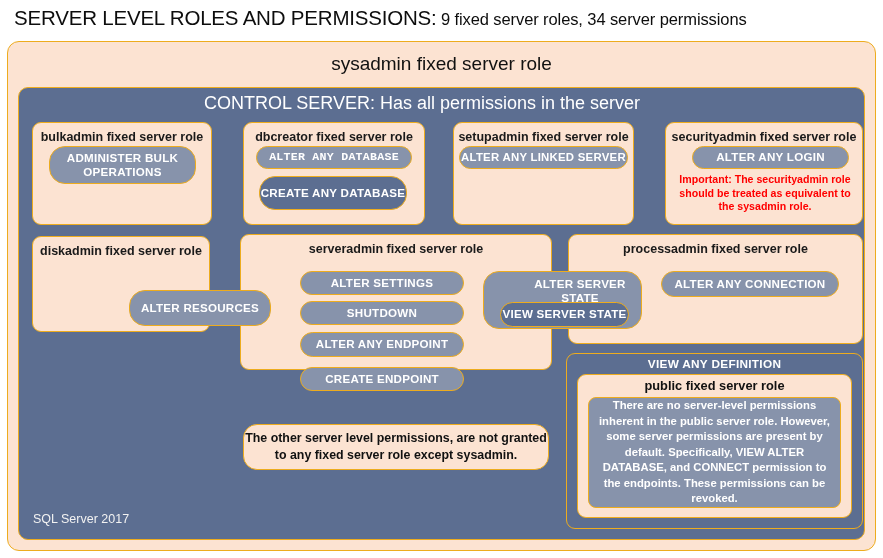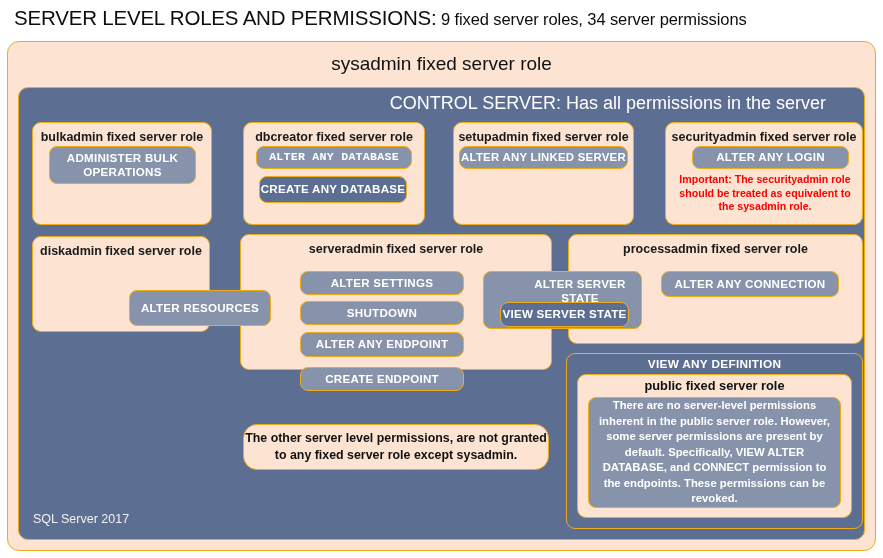--- a/index.html
+++ b/index.html
@@ -36,40 +36,40 @@
 
   #sysadmin-panel{left:7px;top:41px;width:869px;height:510px;border-radius:12px;}
   #sysadmin-label{
     left:7px;top:53px;width:869px;height:28px;
     text-align:center;font-size:19px;color:#111;
   }
 
   #control-panel{left:18px;top:87px;width:847px;height:453px;border-radius:10px;}
   #control-label{
     left:18px;top:93px;width:808px;height:26px;
-    text-align:right;font-size:18px;color:#ffffff;
+    text-align:center;font-size:18px;color:#ffffff;
   }
 
   #sqlserver-tag{
     left:33px;top:512px;width:200px;height:20px;
     font-size:12.5px;color:#f2f2f2;
   }
 
   
   .role{border-radius:9px;}
   .role-title{
     position:absolute;left:0;right:0;top:7px;
     text-align:center;font-size:12.5px;font-weight:bold;color:#1a1a1a;
   }
 
   
   .pill{
     background:#8793ab;
     border:1.4px solid #edac1e;
-    border-radius:8px;
+    border-radius:16px;
     color:#ffffff;
     font-size:11.6px;font-weight:bold;
     letter-spacing:0.25px;
     display:flex;align-items:center;justify-content:center;
     text-align:center;line-height:1.22;
   }
   .pill.dark{background:#5c6e91;}
   .pill.wide-text{font-size:11.4px;}
 
   
@@ -122,21 +122,21 @@
 
   <div class="abs peach role" style="left:32px;top:122px;width:180px;height:103px;">
     <div class="role-title">bulkadmin  fixed server role</div>
   </div>
   <div class="abs pill" style="left:49px;top:146px;width:147px;height:38px;">ADMINISTER  BULK OPERATIONS</div>
 
   <div class="abs peach role" style="left:243px;top:122px;width:182px;height:103px;">
     <div class="role-title">dbcreator fixed server role</div>
   </div>
   <div class="abs pill" style="left:256px;top:146px;width:156px;height:23px;font-family:Liberation Mono, monospace;">ALTER  ANY DATABASE</div>
-  <div class="abs pill dark" style="left:259px;top:176px;width:148px;height:27px;">CREATE  ANY DATABASE</div>
+  <div class="abs pill dark" style="left:259px;top:176px;width:148px;height:34px;">CREATE  ANY DATABASE</div>
 
   <div class="abs peach role" style="left:453px;top:122px;width:181px;height:103px;">
     <div class="role-title">setupadmin fixed server role</div>
   </div>
   <div class="abs pill wide-text" style="left:459px;top:146px;width:169px;height:23px;">ALTER ANY LINKED SERVER</div>
 
   <div class="abs peach role" style="left:665px;top:122px;width:198px;height:103px;">
     <div class="role-title">securityadmin  fixed server role</div>
   </div>
   <div class="abs pill" style="left:692px;top:146px;width:157px;height:23px;">ALTER ANY LOGIN</div>

